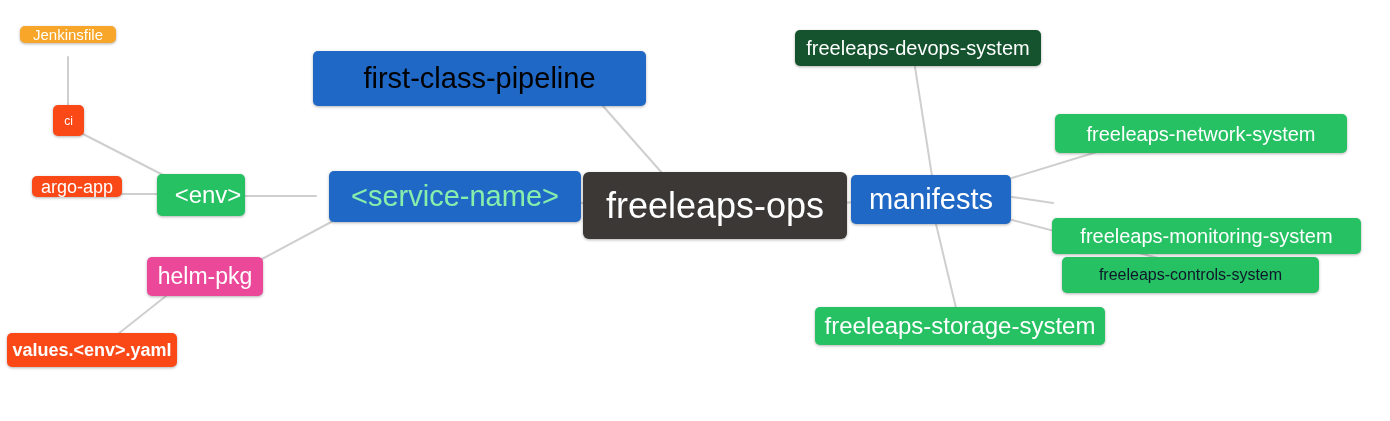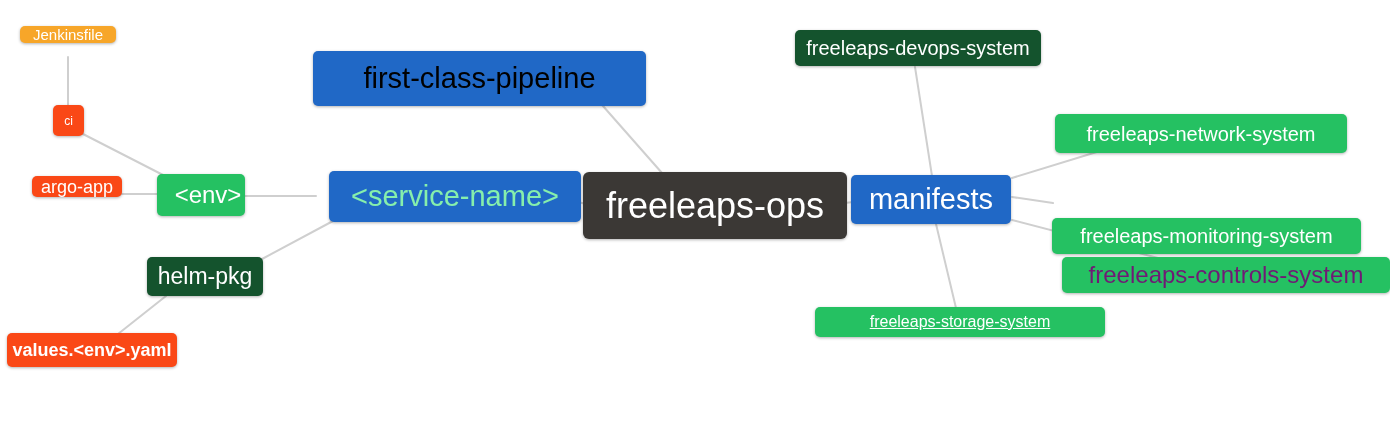--- a/index.html
+++ b/index.html
@@ -63,24 +63,24 @@
       <line x1="915" y1="67" x2="932" y2="176" stroke="#cfcfcf"></line>
       <line x1="1012" y1="178" x2="1100" y2="151" stroke="#cfcfcf"></line>
       <line x1="1012" y1="197" x2="1053" y2="203" stroke="#cfcfcf"></line>
       <line x1="1012" y1="220" x2="1158" y2="258" stroke="#cfcfcf"></line>
       <line x1="936" y1="224" x2="956" y2="308" stroke="#cfcfcf"></line>
     </svg>
 <div class="node orange" style="left: 20px; top: 26px; width: 96px; height: 17px; font-size: 15px; background: rgb(247, 166, 41); color: rgb(255, 255, 255);">Jenkinsfile</div>
     <div class="node red" style="left: 53px; top: 105px; width: 31px; height: 31px; font-size: 12px; background: rgb(250, 72, 22); color: rgb(255, 255, 255);">ci</div>
     <div class="node red" style="left: 32px; top: 176px; width: 90px; height: 21px; font-size: 18px; background: rgb(250, 72, 22); color: rgb(255, 255, 255);">argo-app</div>
     <div class="node green" style="left: 157px; top: 174px; width: 88px; height: 42px; font-size: 24px; background: rgb(37, 193, 98); color: rgb(255, 255, 255); padding-left: 20px;">&lt;env&gt;</div>
-    <div class="node green" style="left: 147px; top: 257px; width: 116px; height: 39px; font-size: 23px; background: #14532d; color: rgb(255, 255, 255);">helm-pkg</div>
+    <div class="node green" style="left: 147px; top: 257px; width: 116px; height: 39px; font-size: 23px; background: #ec4899; color: rgb(255, 255, 255);">helm-pkg</div>
     <div class="node red" style="left: 7px; top: 333px; width: 170px; height: 34px; font-size: 18px; background: rgb(250, 72, 22); color: rgb(255, 255, 255); font-weight: bold;">values.&lt;env&gt;.yaml</div>
     <div class="node blue" style="left: 313px; top: 35px; width: 333px; height: 55px; font-size: 29px; background: rgb(32, 104, 198); color: #000000; margin-top: 16px;">first-class-pipeline</div>
     <div class="node blue" style="left: 329px; top: 171px; width: 252px; height: 51px; font-size: 29px; background: rgb(32, 104, 198); color: #86efac;">&lt;service-name&gt;</div>
     <div class="node dark" style="left: 583px; top: 172px; width: 264px; height: 67px; font-size: 36px; background: rgb(59, 56, 53); color: rgb(255, 255, 255);">freeleaps-ops</div>
     <div class="node blue" style="left: 851px; top: 175px; width: 160px; height: 49px; font-size: 29px; background: rgb(32, 104, 198); color: rgb(255, 255, 255);">manifests</div>
     <div class="node green" style="left: 795px; top: 30px; width: 246px; height: 36px; font-size: 20px; background: #14532d; color: rgb(255, 255, 255);">freeleaps-devops-system</div>
     <div class="node green" style="left: 1055px; top: 114px; width: 292px; height: 39px; font-size: 20px; background: rgb(37, 193, 98); color: rgb(255, 255, 255);">freeleaps-network-system</div>
     <div class="node green" style="left: 1052px; top: 186px; width: 309px; height: 36px; font-size: 20px; background: rgb(37, 193, 98); color: rgb(255, 255, 255); margin-top: 32px;">freeleaps-monitoring-system</div>
-    <div class="node green" style="left: 1062px; top: 257px; width: 328px; height: 36px; font-size: 24px; background: rgb(37, 193, 98); color: #701a75;">freeleaps-controls-system</div>
-    <div class="node green" style="left: 815px; top: 307px; width: 290px; height: 30px; font-size: 16px; background: rgb(37, 193, 98); color: rgb(255, 255, 255); text-decoration: underline;">freeleaps-storage-system</div>
+    <div class="node green" style="left: 1062px; top: 257px; width: 257px; height: 36px; font-size: 16px; background: rgb(37, 193, 98); color: #0f172a;">freeleaps-controls-system</div>
+    <div class="node green" style="left: 815px; top: 307px; width: 290px; height: 38px; font-size: 24px; background: rgb(37, 193, 98); color: rgb(255, 255, 255);">freeleaps-storage-system</div>
   </div>
 
 </body></html>

